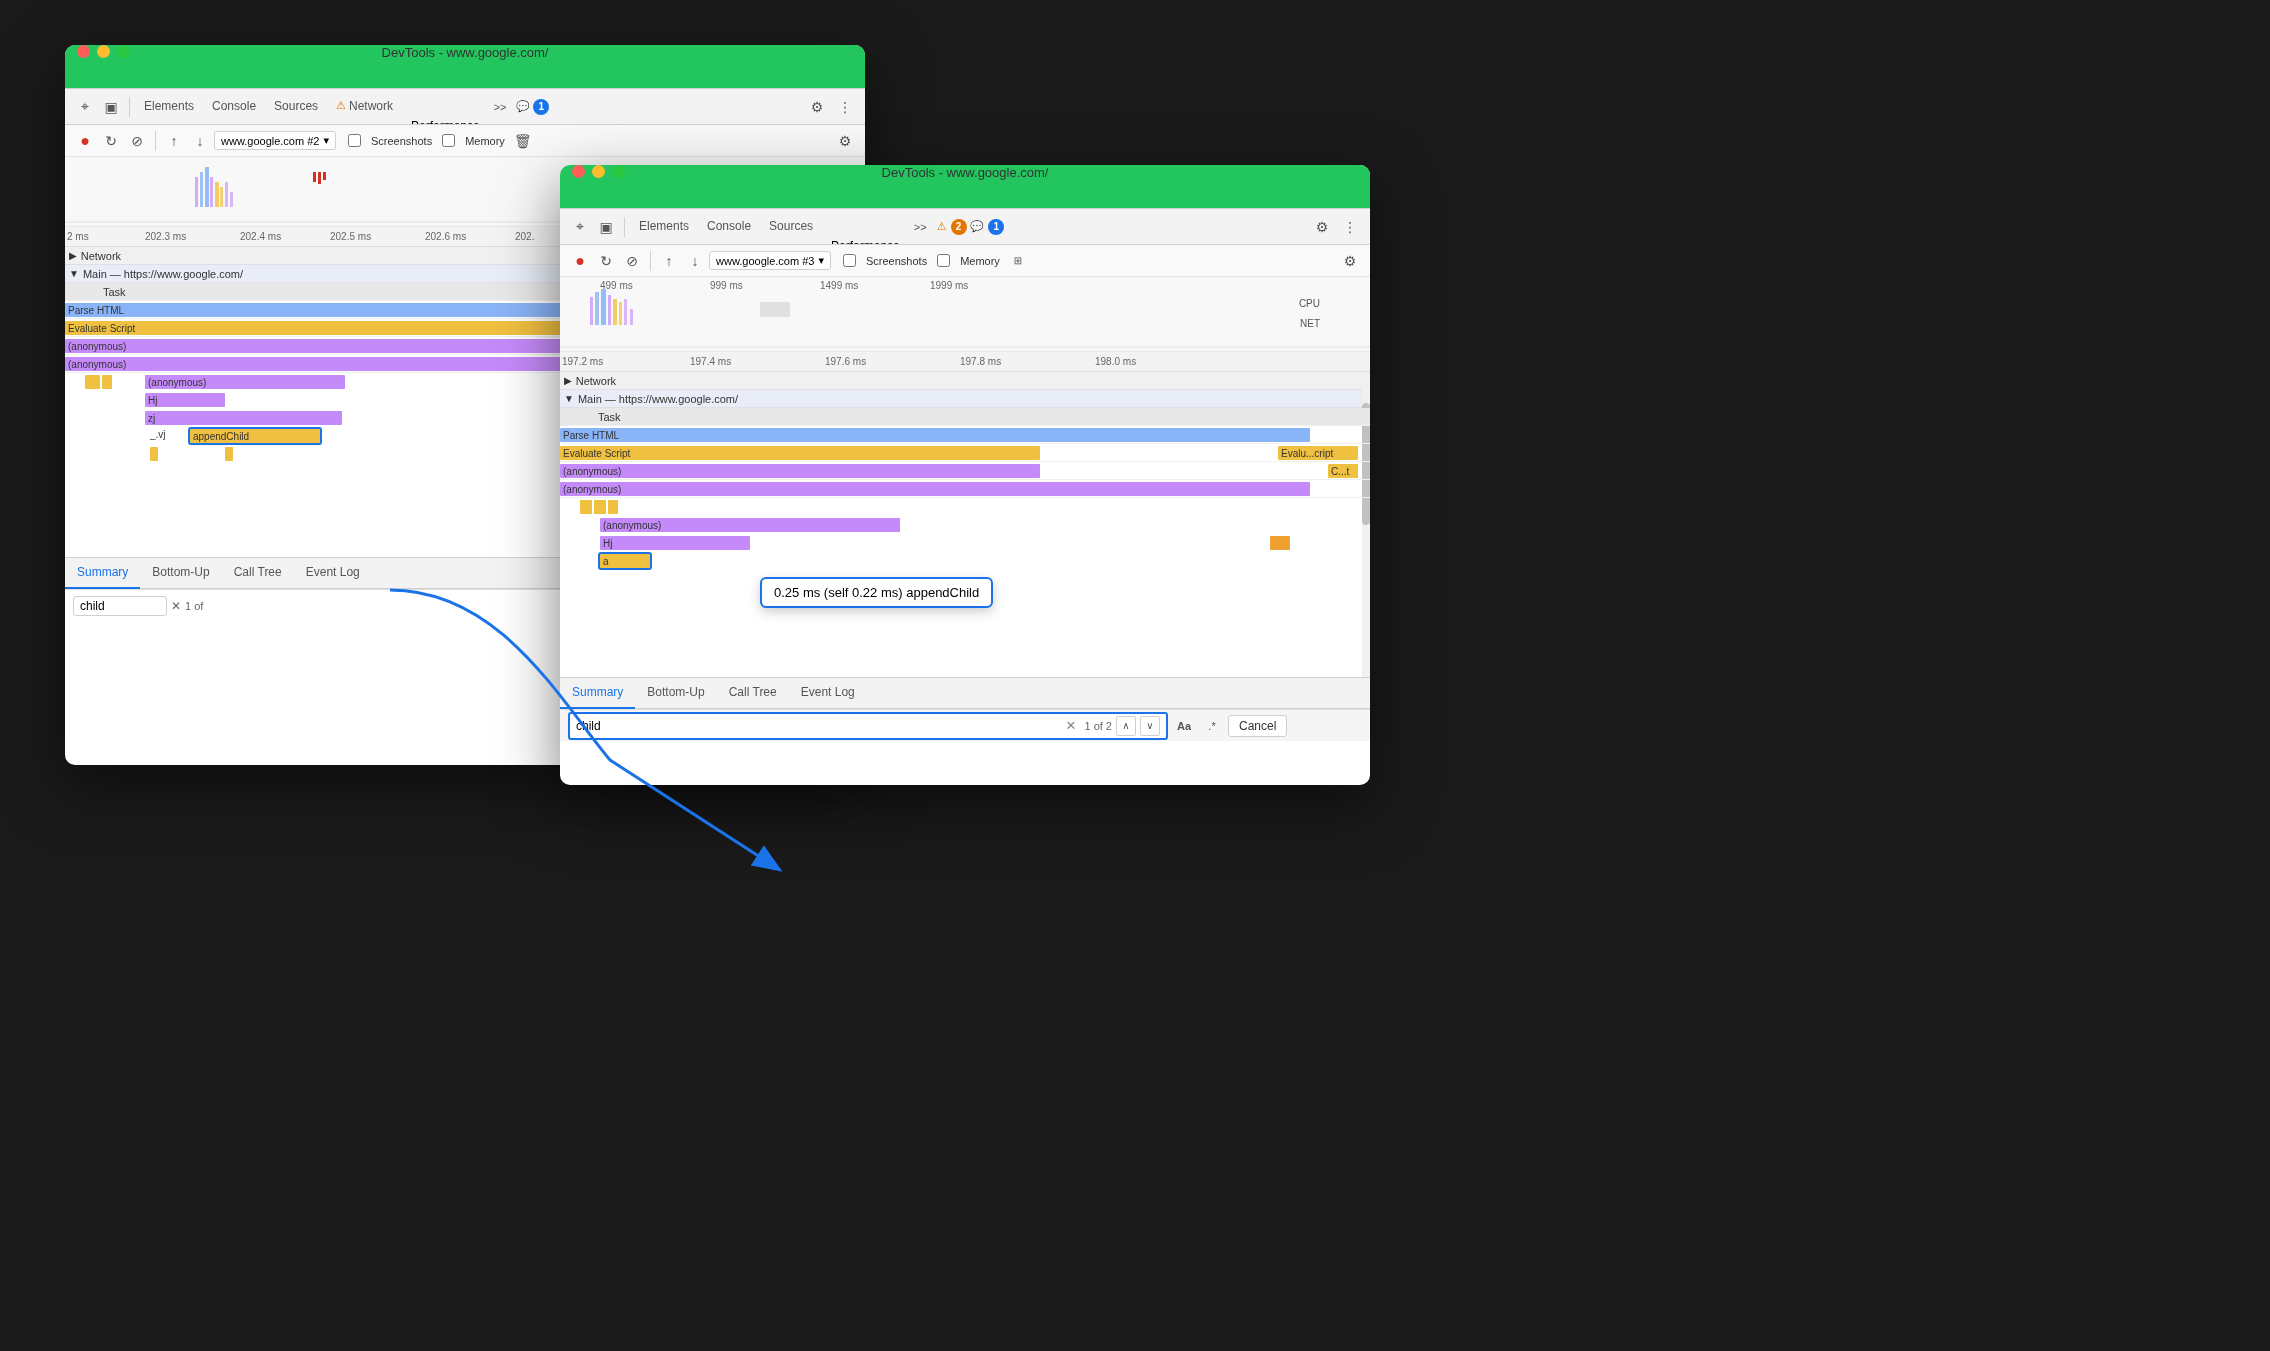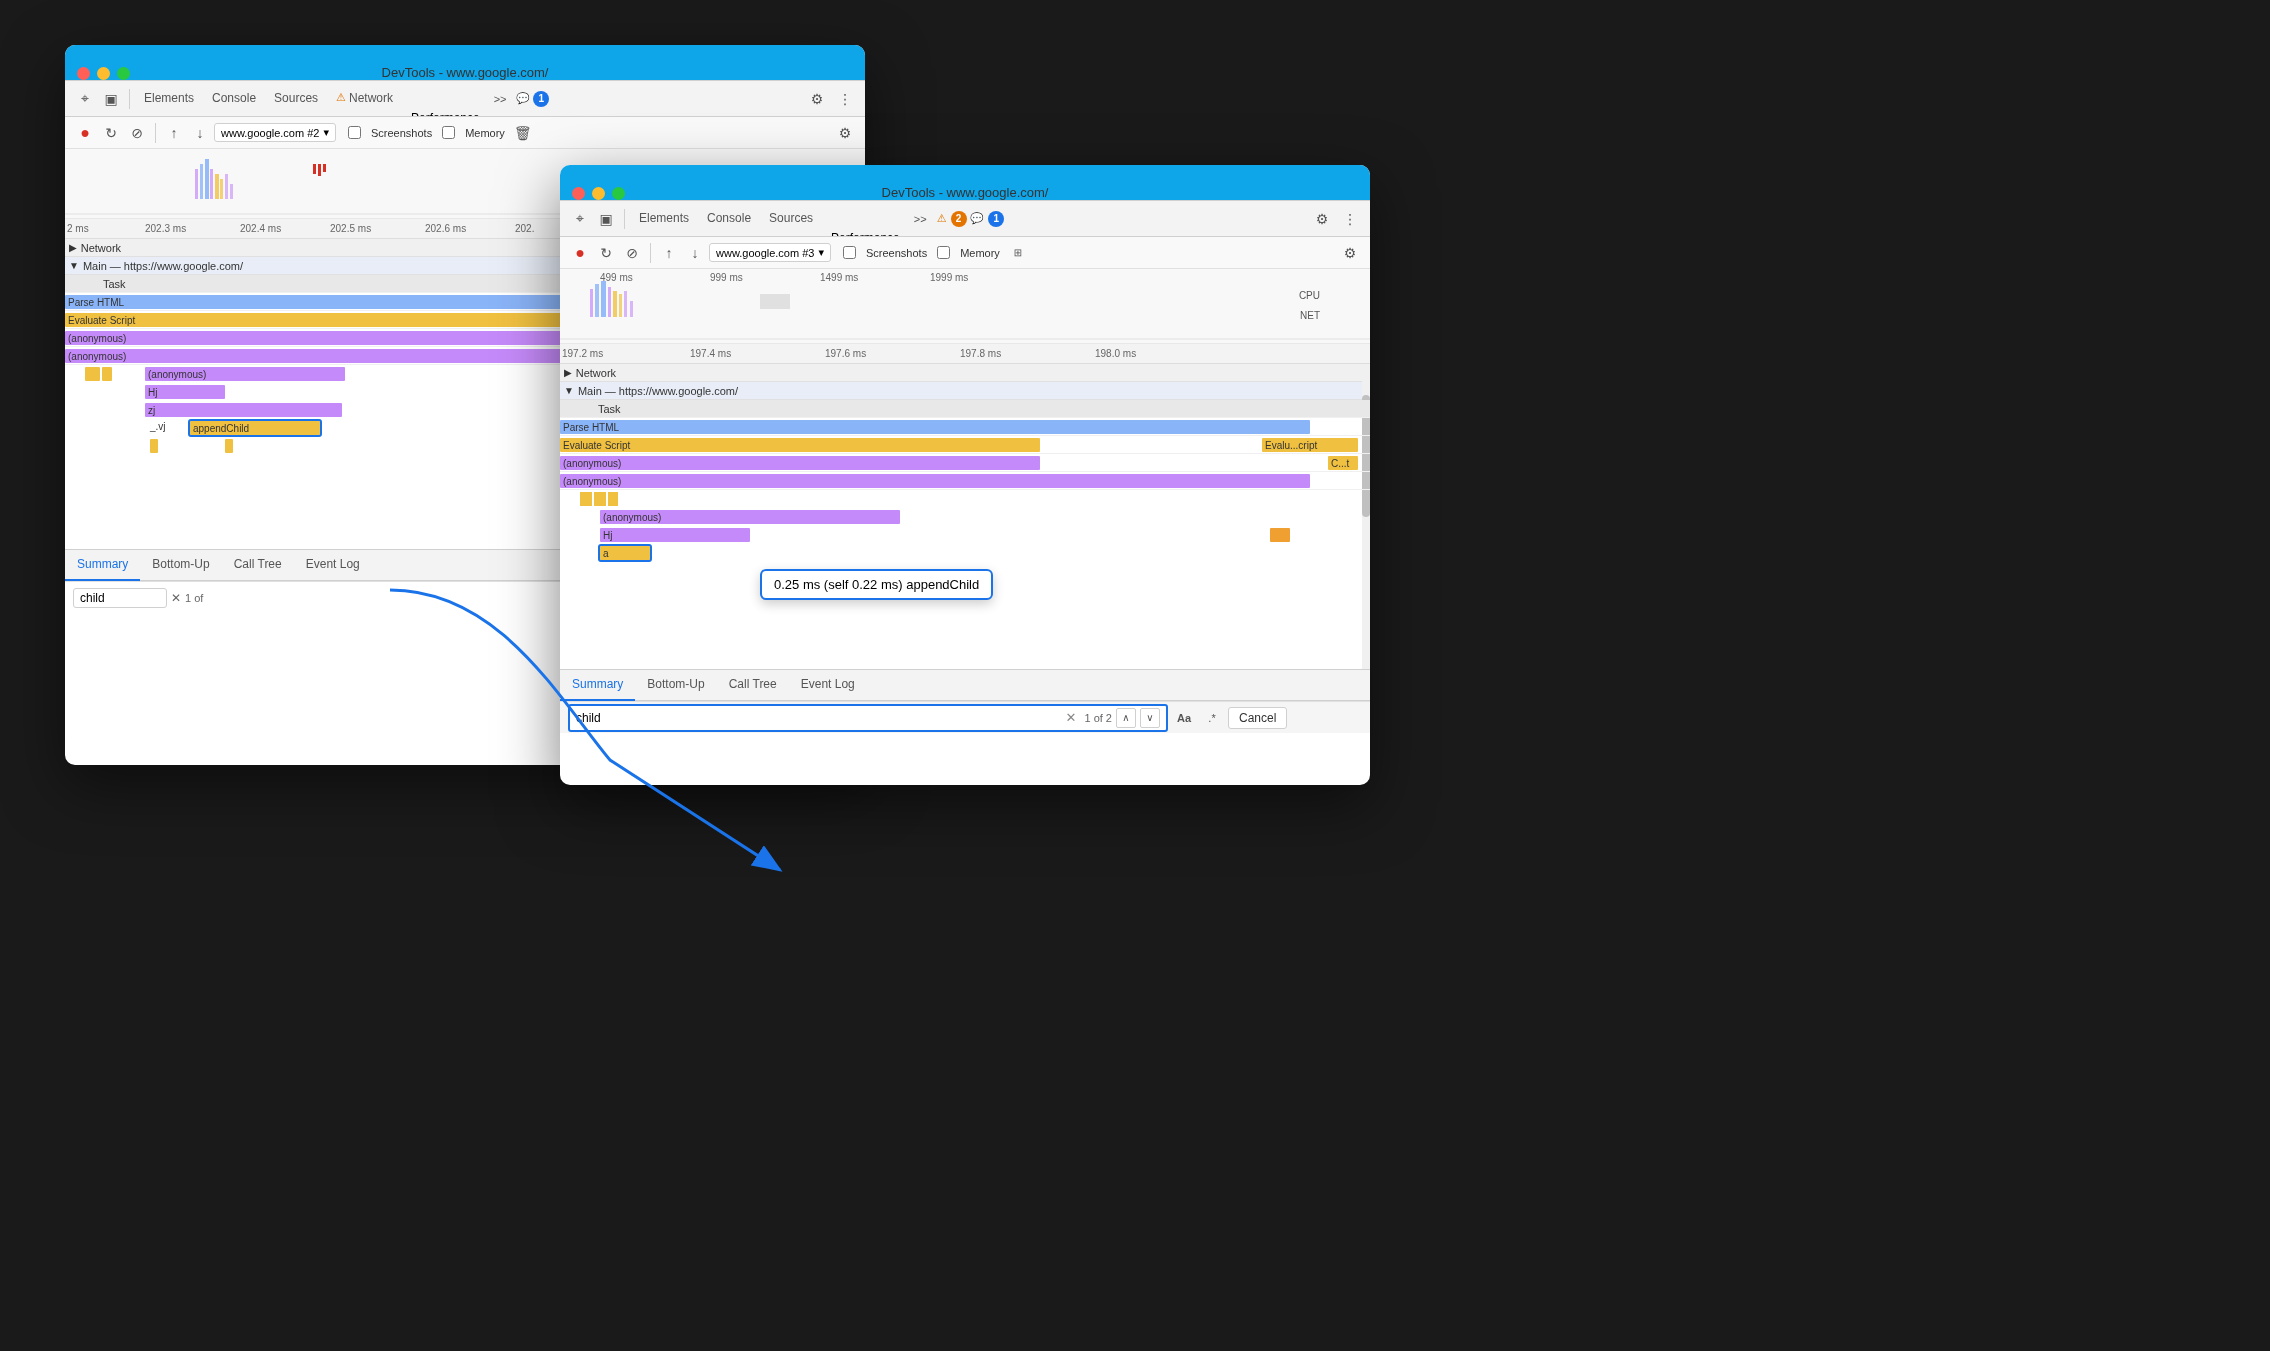--- a/index.html
+++ b/index.html
@@ -34,24 +34,24 @@
     .window-2 {
       left: 560px;
       top: 165px;
       width: 810px;
       height: 620px;
     }
 
     
     .title-bar {
       display: flex;
-      align-items: flex-end;
+      align-items: flex-start;
       justify-content: center;
-      height: 36px;
-      background: #0ea5e9;
+      height: 44px;
+      background: #22c55e;
       border-bottom: 1px solid #d0d0d0;
       position: relative;
     }
 
     .window-controls {
       position: absolute;
       left: 12px;
       display: flex;
       gap: 7px;
       align-items: center;
@@ -695,21 +695,21 @@
     <div class="flame-row" style="background:#e8e8e8;">
       <span class="flame-row-label">Task</span>
     </div>
 
     <div class="flame-row" style="height:18px; position:relative;">
       <div class="flame-bar bar-blue" style="left:0; width:750px;">Parse HTML</div>
     </div>
 
     <div class="flame-row" style="height:18px; position:relative;">
       <div class="flame-bar bar-yellow" style="left:0; width:480px;">Evaluate Script</div>
-      <div class="flame-bar bar-yellow" style="right:12px; width:96px;">Evalu...cript</div>
+      <div class="flame-bar bar-yellow" style="right:12px; width:80px;">Evalu...cript</div>
     </div>
 
     <div class="flame-row" style="height:18px; position:relative;">
       <div class="flame-bar bar-purple" style="left:0; width:480px;">(anonymous)</div>
       <div class="flame-bar bar-yellow" style="right:12px; width:30px;">C...t</div>
     </div>
 
     <div class="flame-row" style="height:18px; position:relative;">
       <div class="flame-bar bar-purple" style="left:0; width:750px;">(anonymous)</div>
     </div>

